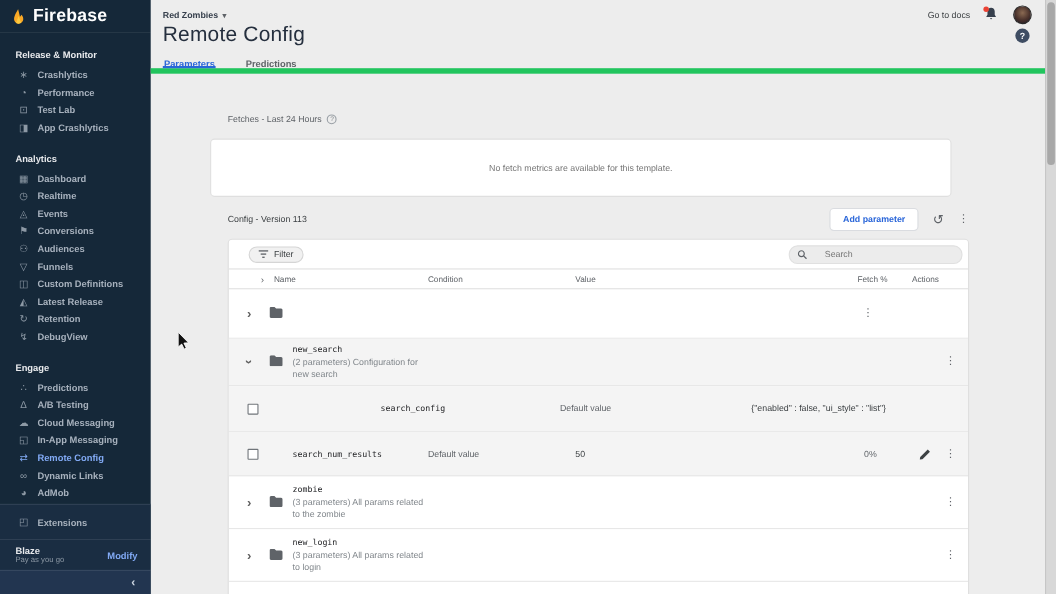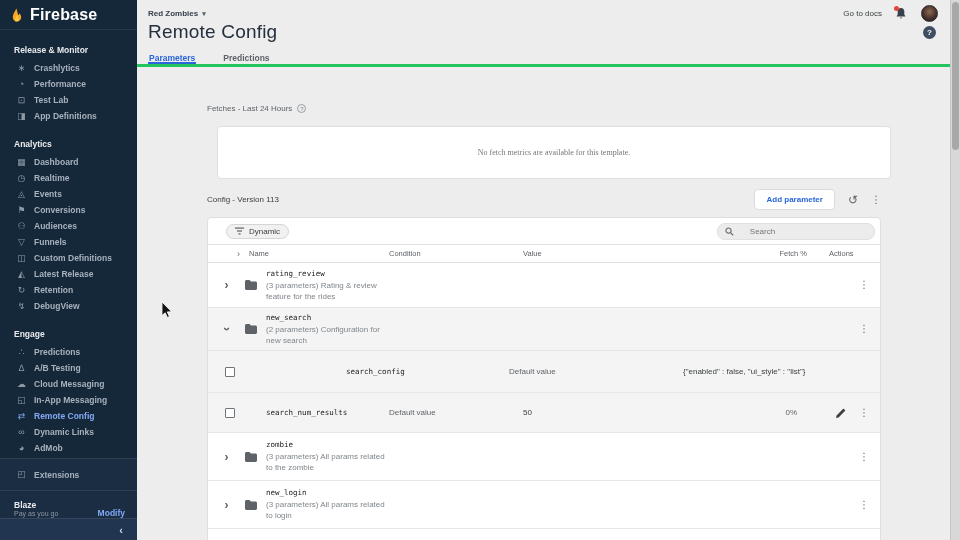--- a/index.html
+++ b/index.html
@@ -11,46 +11,46 @@
   .logo-row { height:30px; display:flex; align-items:center; padding-left:10px; gap:7px; border-bottom:1px solid rgba(255,255,255,0.07); }
   .logo-text { color:#fff; font-size:16px; font-weight:700; letter-spacing:.2px; }
   .s-header { padding:9px 0 5px 14px; font-size:8.5px; font-weight:700; color:#e8eaed; }
   .s-section { margin-top:6px; }
   .s-item { height:16px; display:flex; align-items:center; padding-left:15px; cursor:pointer; }
   .s-ico { width:13px; margin-right:6px; font-size:9px; line-height:9px; color:#8d99a5; text-align:center; }
   .s-lbl { font-size:8.5px; font-weight:700; color:#a7b1bd; white-space:nowrap; }
   .s-item.active .s-ico, .s-item.active .s-lbl { color:#82aaf5; }
   .sidebar-bottom { position:absolute; left:0; bottom:0; width:137px; }
   .ext-row { height:32px; background:#1a2d42; border-top:1px solid rgba(255,255,255,0.09); display:flex; align-items:center; padding-left:15px; cursor:pointer; }
-  .plan-row { height:28px; background:#1a2d42; border-top:1px solid rgba(255,255,255,0.09); display:flex; align-items:flex-end; justify-content:space-between; padding:0 12px 0 14px; }
+  .plan-row { height:28px; background:#1a2d42; border-top:1px solid rgba(255,255,255,0.09); display:flex; align-items:center; justify-content:space-between; padding:0 12px 0 14px; }
   .plan-name { font-size:8.5px; font-weight:700; color:#e8eaed; line-height:10px; }
   .plan-desc { font-size:7px; color:#8d99a5; line-height:8px; }
   .plan-modify { font-size:8.5px; font-weight:700; color:#82aaf5; cursor:pointer; }
   .collapse-bar { height:22px; background:#223550; border-top:1px solid rgba(255,255,255,0.09); display:flex; align-items:center; justify-content:flex-end; padding-right:14px; }
   .collapse-chev { color:#cfd8e3; font-size:11px; font-weight:700; cursor:pointer; }
 
   
   .main { position:absolute; left:137px; top:0; width:813px; height:540px; }
   .topbar { position:absolute; top:0; left:0; right:0; height:22px; display:flex; align-items:center; justify-content:space-between; padding:4px 12px 0 11px; }
   .project-sel { font-size:8px; font-weight:700; color:#37404d; cursor:pointer; }
   .project-sel .caret { font-size:7px; color:#5f6368; margin-left:4px; }
   .top-right { display:flex; align-items:center; gap:13px; }
   .docs-link { font-size:8px; color:#3c4043; cursor:pointer; }
   .bell-wrap { position:relative; width:13px; height:14px; cursor:pointer; }
   .bell-dot { position:absolute; left:-1px; top:0; width:5px; height:5px; border-radius:50%; background:#ea4335; }
   .avatar { width:17px; height:17px; border-radius:50%; background:radial-gradient(circle at 50% 38%, #8a6a52 0%, #4a322c 55%, #191724 100%); border:1px solid #2a2a2a; cursor:pointer; }
   .page-title { position:absolute; top:21px; left:11px; font-size:19px; font-weight:500; color:#252f3e; letter-spacing:.2px; }
-  .tabs-row { position:absolute; top:49px; left:0; right:0; height:18px; border-bottom:3px solid #22c55e; padding-left:11px; display:flex; gap:26px; }
+  .tabs-row { position:absolute; top:49px; left:0; right:0; height:18px; border-bottom:5px solid #22c55e; padding-left:11px; display:flex; gap:26px; }
   .tab { font-size:8.5px; font-weight:700; color:#5f6368; padding:4px 1px 0 1px; cursor:pointer; }
   .tab.active { color:#2a66d9; border-bottom:2px solid #2a66d9; }
   .help-fab { position:absolute; top:26px; right:14px; width:13px; height:13px; border-radius:50%; background:#3f4d63; color:#fff; font-size:8px; font-weight:700; display:flex; align-items:center; justify-content:center; cursor:pointer; }
 
   .fetches-label { position:absolute; top:104px; left:70px; font-size:8px; color:#5f6368; display:flex; align-items:center; gap:5px; }
   .q-circle { width:9px; height:9px; border:1px solid #9aa0a6; border-radius:50%; color:#80868b; font-size:6px; display:inline-flex; align-items:center; justify-content:center; cursor:pointer; }
-  .fetch-card { position:absolute; top:126px; left:80px; width:674px; height:53px; background:#fff; border:1px solid #dfdfdf; border-radius:4px; display:flex; align-items:center; justify-content:center;font-family:Liberation Serif, serif; }
+  .fetch-card { position:absolute; top:126px; left:54px; width:674px; height:53px; background:#fff; border:1px solid #dfdfdf; border-radius:4px; display:flex; align-items:center; justify-content:center; }
   .empty-msg { font-size:8px; color:#757575; }
 
   .config-row { position:absolute; top:189px; left:70px; width:674px; height:21px; display:flex; align-items:center; justify-content:space-between; }
   .config-label { font-size:8px; color:#3c4043; }
   .config-actions { display:flex; align-items:center; gap:13px; }
   .add-btn { height:21px; padding:0 11px; background:#fff; border:1px solid #dadce0; border-radius:4px; color:#2a66d9; font-size:8px; font-weight:700; font-family:"Liberation Sans",sans-serif; display:flex; align-items:center; cursor:pointer; }
   .hist-ico { font-size:12px; color:#5f6368; line-height:12px; cursor:pointer; }
   .dots { font-size:10px; color:#5f6368; line-height:10px; cursor:pointer; }
 
   
@@ -110,21 +110,21 @@
     <div class="s-item">
         <span class="s-ico">◔</span>
         <span class="s-lbl">Performance</span>
       </div>
     <div class="s-item">
         <span class="s-ico">⊡</span>
         <span class="s-lbl">Test Lab</span>
       </div>
     <div class="s-item">
         <span class="s-ico">◨</span>
-        <span class="s-lbl">App Definitions</span>
+        <span class="s-lbl">App Crashlytics</span>
       </div>
   </div>
 
   <div class="s-section">
     <div class="s-header">Analytics</div>
     <div class="s-item">
         <span class="s-ico">▦</span>
         <span class="s-lbl">Dashboard</span>
       </div>
     <div class="s-item">
@@ -260,21 +260,21 @@
 
   <div class="table-card">
 
     <div class="card-toolbar">
       <div class="filter-chip">
         <svg width="9" height="8" viewBox="0 0 9 8">
             <rect x="0" y="0.5" width="9" height="1.2" fill="#5f6368"></rect>
             <rect x="2" y="3.4" width="5" height="1.2" fill="#5f6368"></rect>
             <rect x="3.4" y="6.3" width="2.2" height="1.2" fill="#5f6368"></rect>
           </svg>
-        <span>Dynamic</span>
+        <span>Filter</span>
       </div>
       <div class="search-box">
         <svg width="9" height="9" viewBox="0 0 10 10">
             <circle cx="4" cy="4" r="3" fill="none" stroke="#5f6368" stroke-width="1.2"></circle>
             <line x1="6.3" y1="6.3" x2="9.3" y2="9.3" stroke="#5f6368" stroke-width="1.3"></line>
           </svg>
         <input class="search-input" placeholder="Search" style="">
       </div>
     </div>
 
@@ -287,24 +287,20 @@
       <div class="th-act">Actions</div>
     </div>
 
     <div class="tgrid trow h45">
       <div class="c-exp">
           <span class="chev">›</span>
         </div>
       <div><svg width="12" height="10" viewBox="0 0 12 10">
             <path d="M0 1.5 C0 .7 .7 0 1.5 0 H4.5 L6 1.5 H10.5 C11.3 1.5 12 2.2 12 3 V8.5 C12 9.3 11.3 10 10.5 10 H1.5 C.7 10 0 9.3 0 8.5 Z" fill="#5f6368"></path>
           </svg></div>
-      <div>
-          <div class="pname">rating_review</div>
-          <div class="pdesc">(3 parameters) Rating &amp; review feature for the rides</div>
-        </div>
       <div></div>
         <div></div>
         <div></div>
       <div class="c-act">
           <span class="dots">⋮</span>
         </div>
     </div>
 
     <div class="tgrid trow open h43">
       <div class="c-exp">

